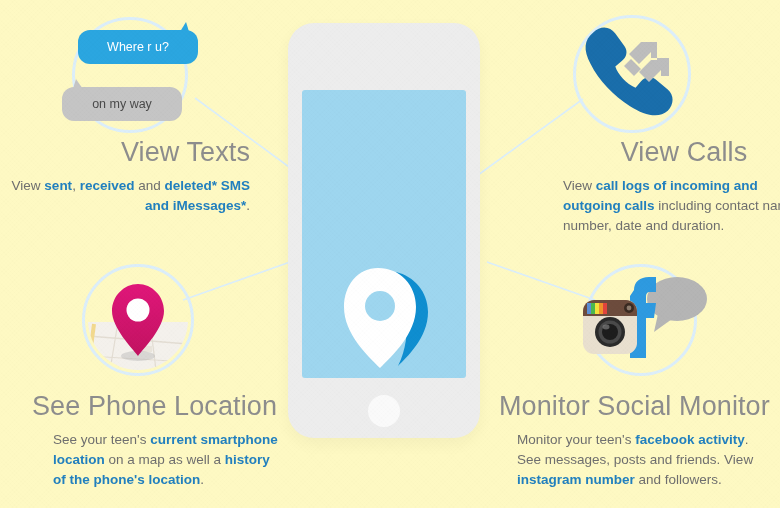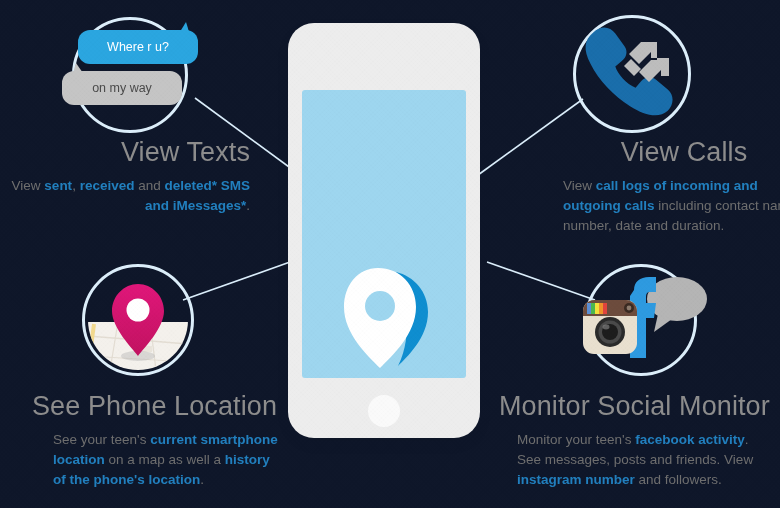--- a/index.html
+++ b/index.html
@@ -11,21 +11,21 @@
     width: 780px;
     height: 508px;
     background: #fbfbfb;
     font-family: "Liberation Sans", sans-serif;
     overflow: hidden;
   }
   #stage {
     position: relative;
     width: 780px;
     height: 508px;
-    background: #0f172a;
+    background: #fef9c3;
     overflow: hidden;
   }
   
   #texture {
     position: absolute;
     inset: 0;
     pointer-events: none;
     opacity: .5;
     background-image:
       repeating-linear-gradient(45deg, rgba(0,0,0,.012) 0 1px, transparent 1px 3px),
@@ -162,21 +162,21 @@
         <circle cx="44" cy="44" r="15" fill="#9ed6ef"></circle>
       </svg>
     </div>
     <div id="home-button"></div>
   </div>
 
   <div class="bubble blue" style="left:78px; top:30px; width:120px; height:34px;">
     <span class="tail"></span>
     <span>Where r u?</span>
   </div>
-  <div class="bubble gray" style="left:62px; top:71px; width:120px; height:34px;">
+  <div class="bubble gray" style="left:62px; top:87px; width:120px; height:34px;">
     <span class="tail"></span>
     <span>on my way</span>
   </div>
 
   <div class="icon-wrap" style="left:577px; top:22px; width:110px; height:105px;">
     <svg width="110" height="105" viewBox="0 0 110 105">
 
       <path d="M22 18 C30 10 40 11 46 19 L56 33 C60 39 58 45 53 49 L46 55 C49 64 58 74 68 78 L74 71 C78 66 85 65 90 69 L103 80 C110 86 110 96 103 103 C93 112 78 108 62 98 C44 87 28 70 19 52 C11 37 12 26 22 18 Z" transform="translate(-4,-6) scale(0.92)" fill="#1a6eab"></path>
 
       <path d="M72 14 L88 14 L88 30 L82 30 L82 24 L70 36 L60 26 L72 14 Z" transform="translate(-8,6)" fill="#bdbdbd"></path>

